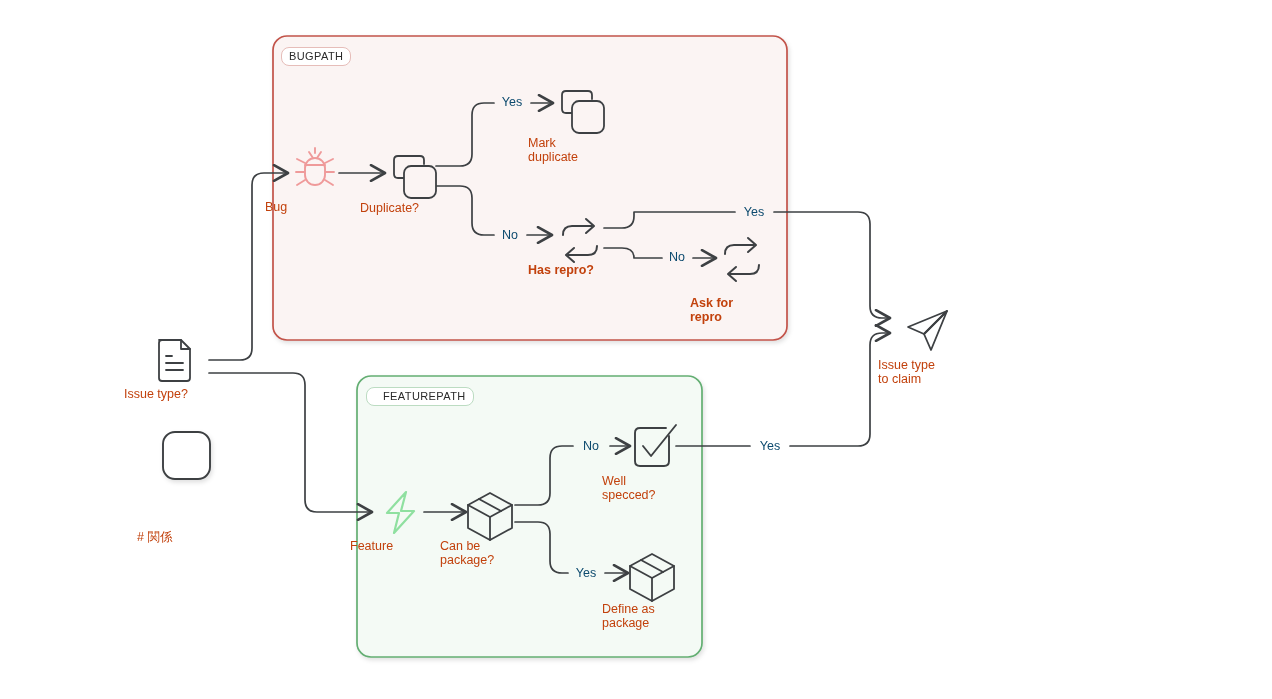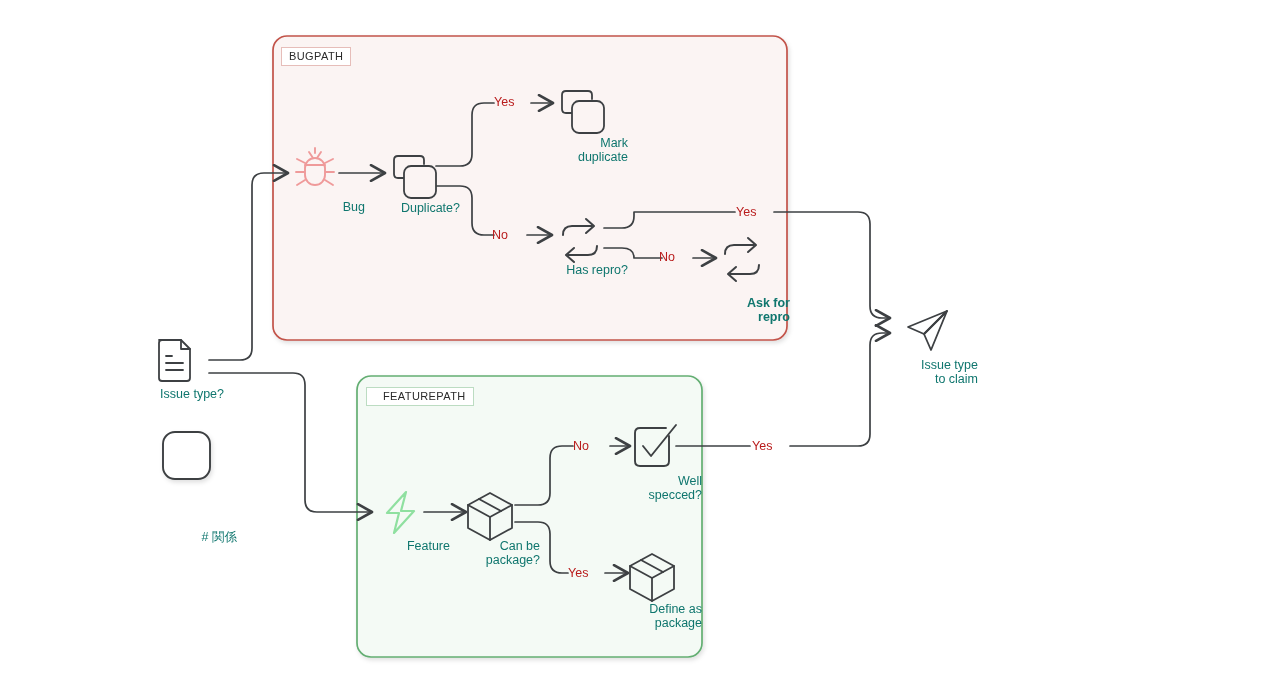--- a/index.html
+++ b/index.html
@@ -11,41 +11,41 @@
   #stage{position:relative;width:1272px;height:699px;}
   svg#canvas{position:absolute;left:0;top:0;width:1272px;height:699px;}
 
   
   .grp-label{
     position:absolute;
     font-size:11px;
     letter-spacing:.4px;
     padding:3px 7px 3px 7px;
     background:#ffffff;
-    border-radius:0;
+    border-radius:8px;
     line-height:1;
     white-space:nowrap;
   }
   .grp-label.bug{border:1px solid #e6bdb9;color:#2a2a2a;}
   .grp-label.feat{border:1px solid #bcdcc2;color:#2a2a2a;padding-left:16px;}
 
   .node-label{
     position:absolute;
     font-size:12.5px;
     line-height:14px;
-    text-align:right;
-    color:#0f766e;
+    text-align:left;
+    color:#c2410c;
     white-space:pre;
   }
   .edge-label{
     position:absolute;
     font-size:12.5px;
     line-height:14px;
-    text-align:left;
-    color:#b91c1c;
+    text-align:center;
+    color:#0c4a6e;
     background:transparent;
     white-space:nowrap;
   }
 </style>
 </head>
 <body>
 
 <div id="stage">
 
   <svg id="canvas" viewBox="0 0 1272 699">
@@ -178,21 +178,21 @@
 
   <div class="grp-label bug" style="left:281px;top:47px;">BUGPATH</div>
   <div class="grp-label feat" style="left:366px;top:387px;">FEATUREPATH</div>
 
   <div class="node-label" style="left:124px;top:387px;width:100px;">Issue type?</div>
   <div class="node-label" style="left:137px;top:482px;width:100px;margin-top:48px;"># 関係</div>
   <div class="node-label" style="left:265px;top:200px;width:100px;">Bug</div>
   <div class="node-label" style="left:360px;top:201px;width:100px;">Duplicate?</div>
   <div class="node-label" style="left:528px;top:136px;width:100px;">Mark
 duplicate</div>
-  <div class="node-label" style="left:528px;top:263px;width:100px;">Has repro?</div>
+  <div class="node-label" style="left:528px;top:263px;width:100px;font-weight:bold;">Has repro?</div>
   <div class="node-label" style="left:690px;top:296px;width:100px;font-weight:bold;">Ask for
 repro</div>
   <div class="node-label" style="left:350px;top:539px;width:100px;">Feature</div>
   <div class="node-label" style="left:440px;top:539px;width:100px;">Can be
 package?</div>
   <div class="node-label" style="left:602px;top:474px;width:100px;">Well
 specced?</div>
   <div class="node-label" style="left:602px;top:602px;width:100px;">Define as
 package</div>
   <div class="node-label" style="left:878px;top:358px;width:100px;">Issue type

